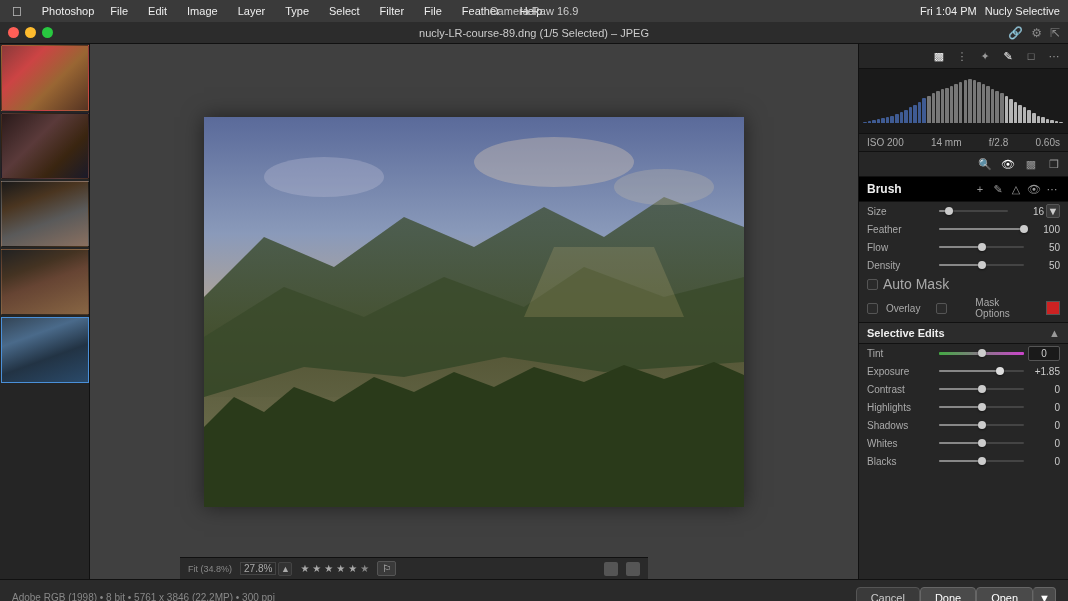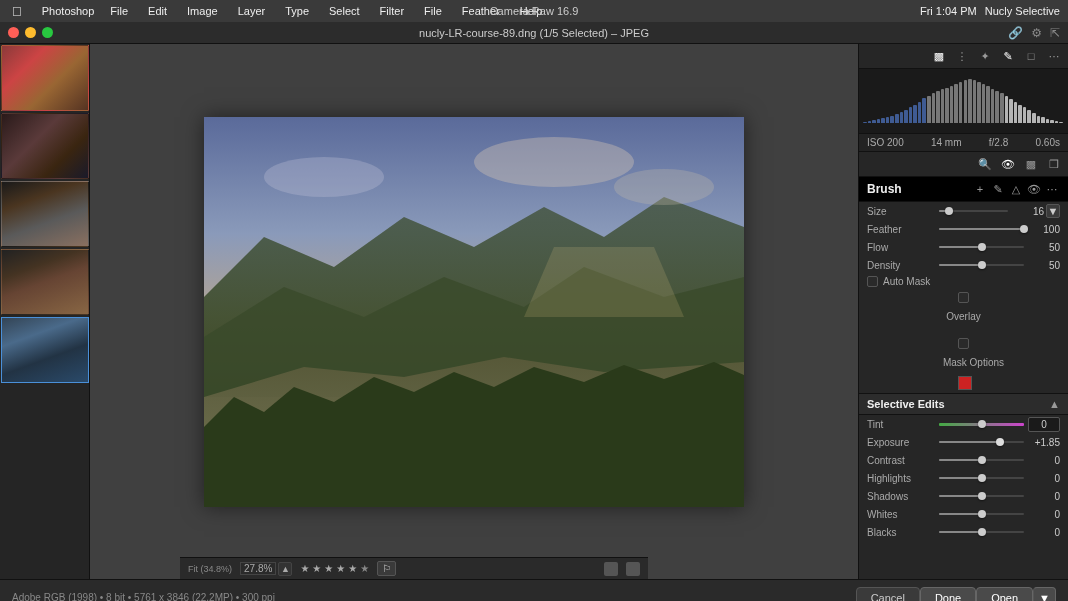--- a/index.html
+++ b/index.html
@@ -326,33 +326,32 @@
       gap: 5px;
     }
     .cb-box {
       width: 11px; height: 11px;
       background: #2a2a2a;
       border: 1px solid #555;
       border-radius: 2px;
       cursor: pointer;
     }
     .cb-label {
-      font-size: 10px;
+      font-size: 14px;
       color: #aaa;
       text-align: right;
     }
 
     
     .overlay-row {
       display: flex;
       align-items: center;
       padding: 3px 8px;
       gap: 8px;
       border-bottom: 1px solid #111;
-      flex-direction: column;
     }
     .overlay-check {
       width: 11px; height: 11px;
       background: #2a2a2a;
       border: 1px solid #555;
       border-radius: 2px;
       cursor: pointer;
     }
     .overlay-label { font-size: 10px; color: #aaa; }
     .color-swatch {

